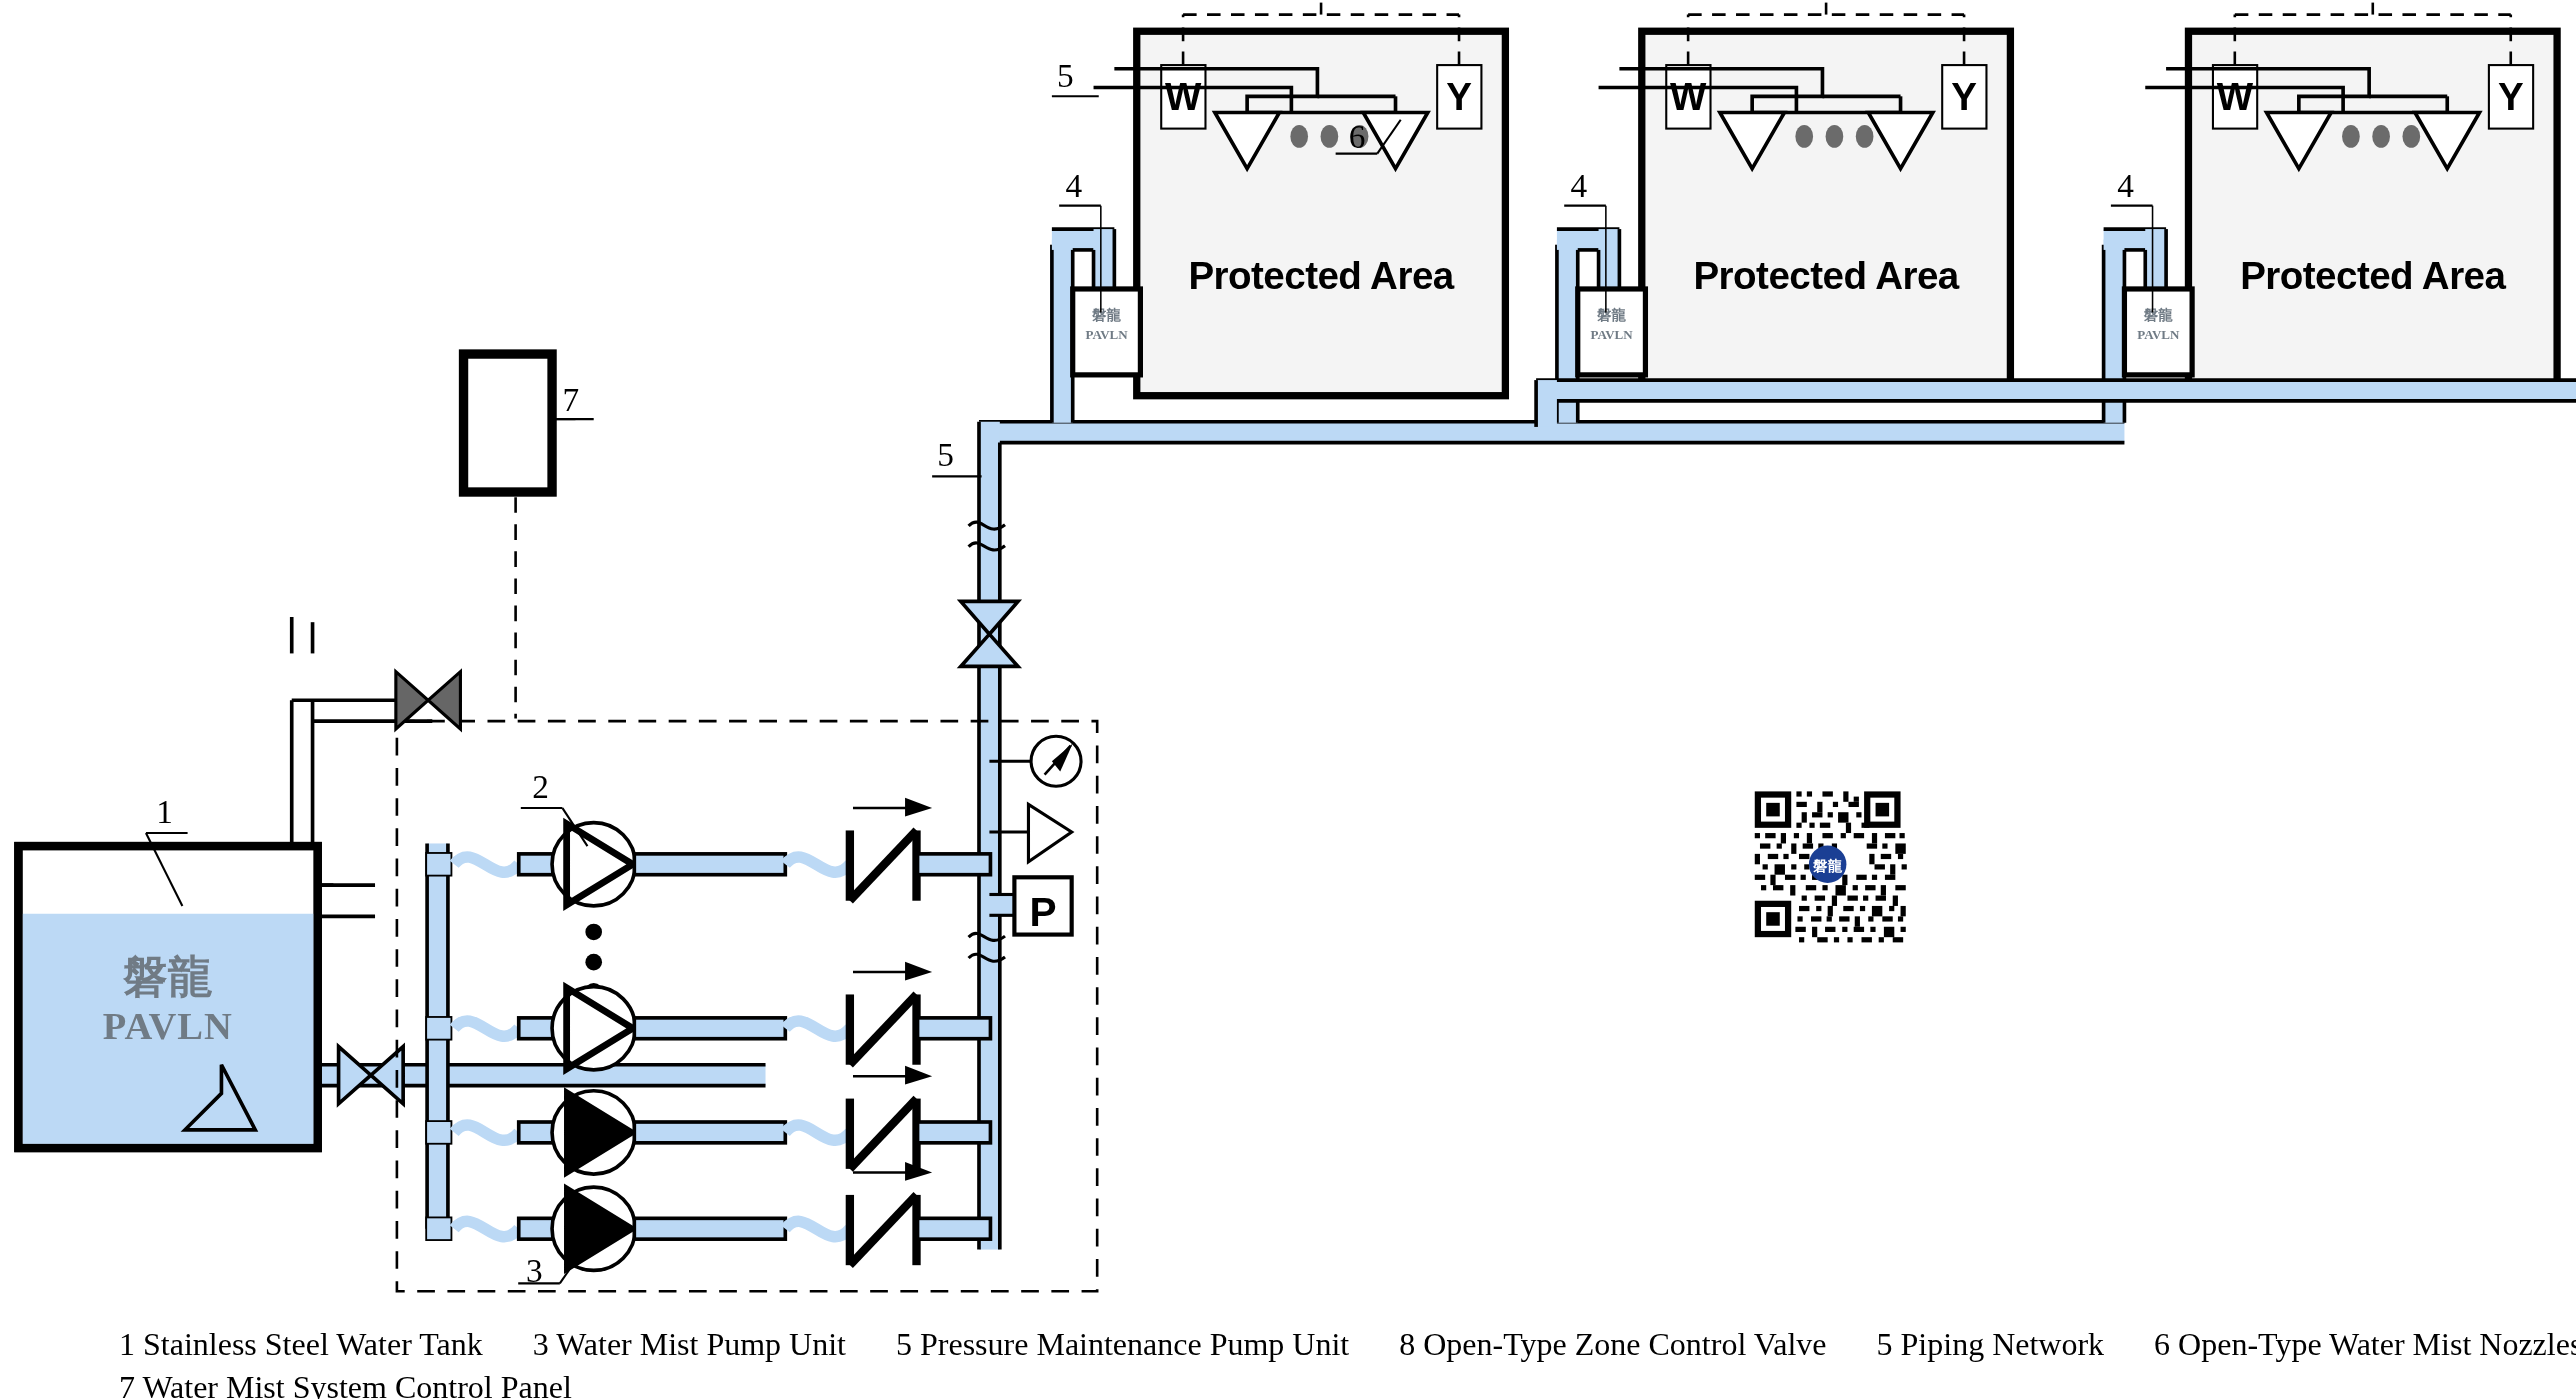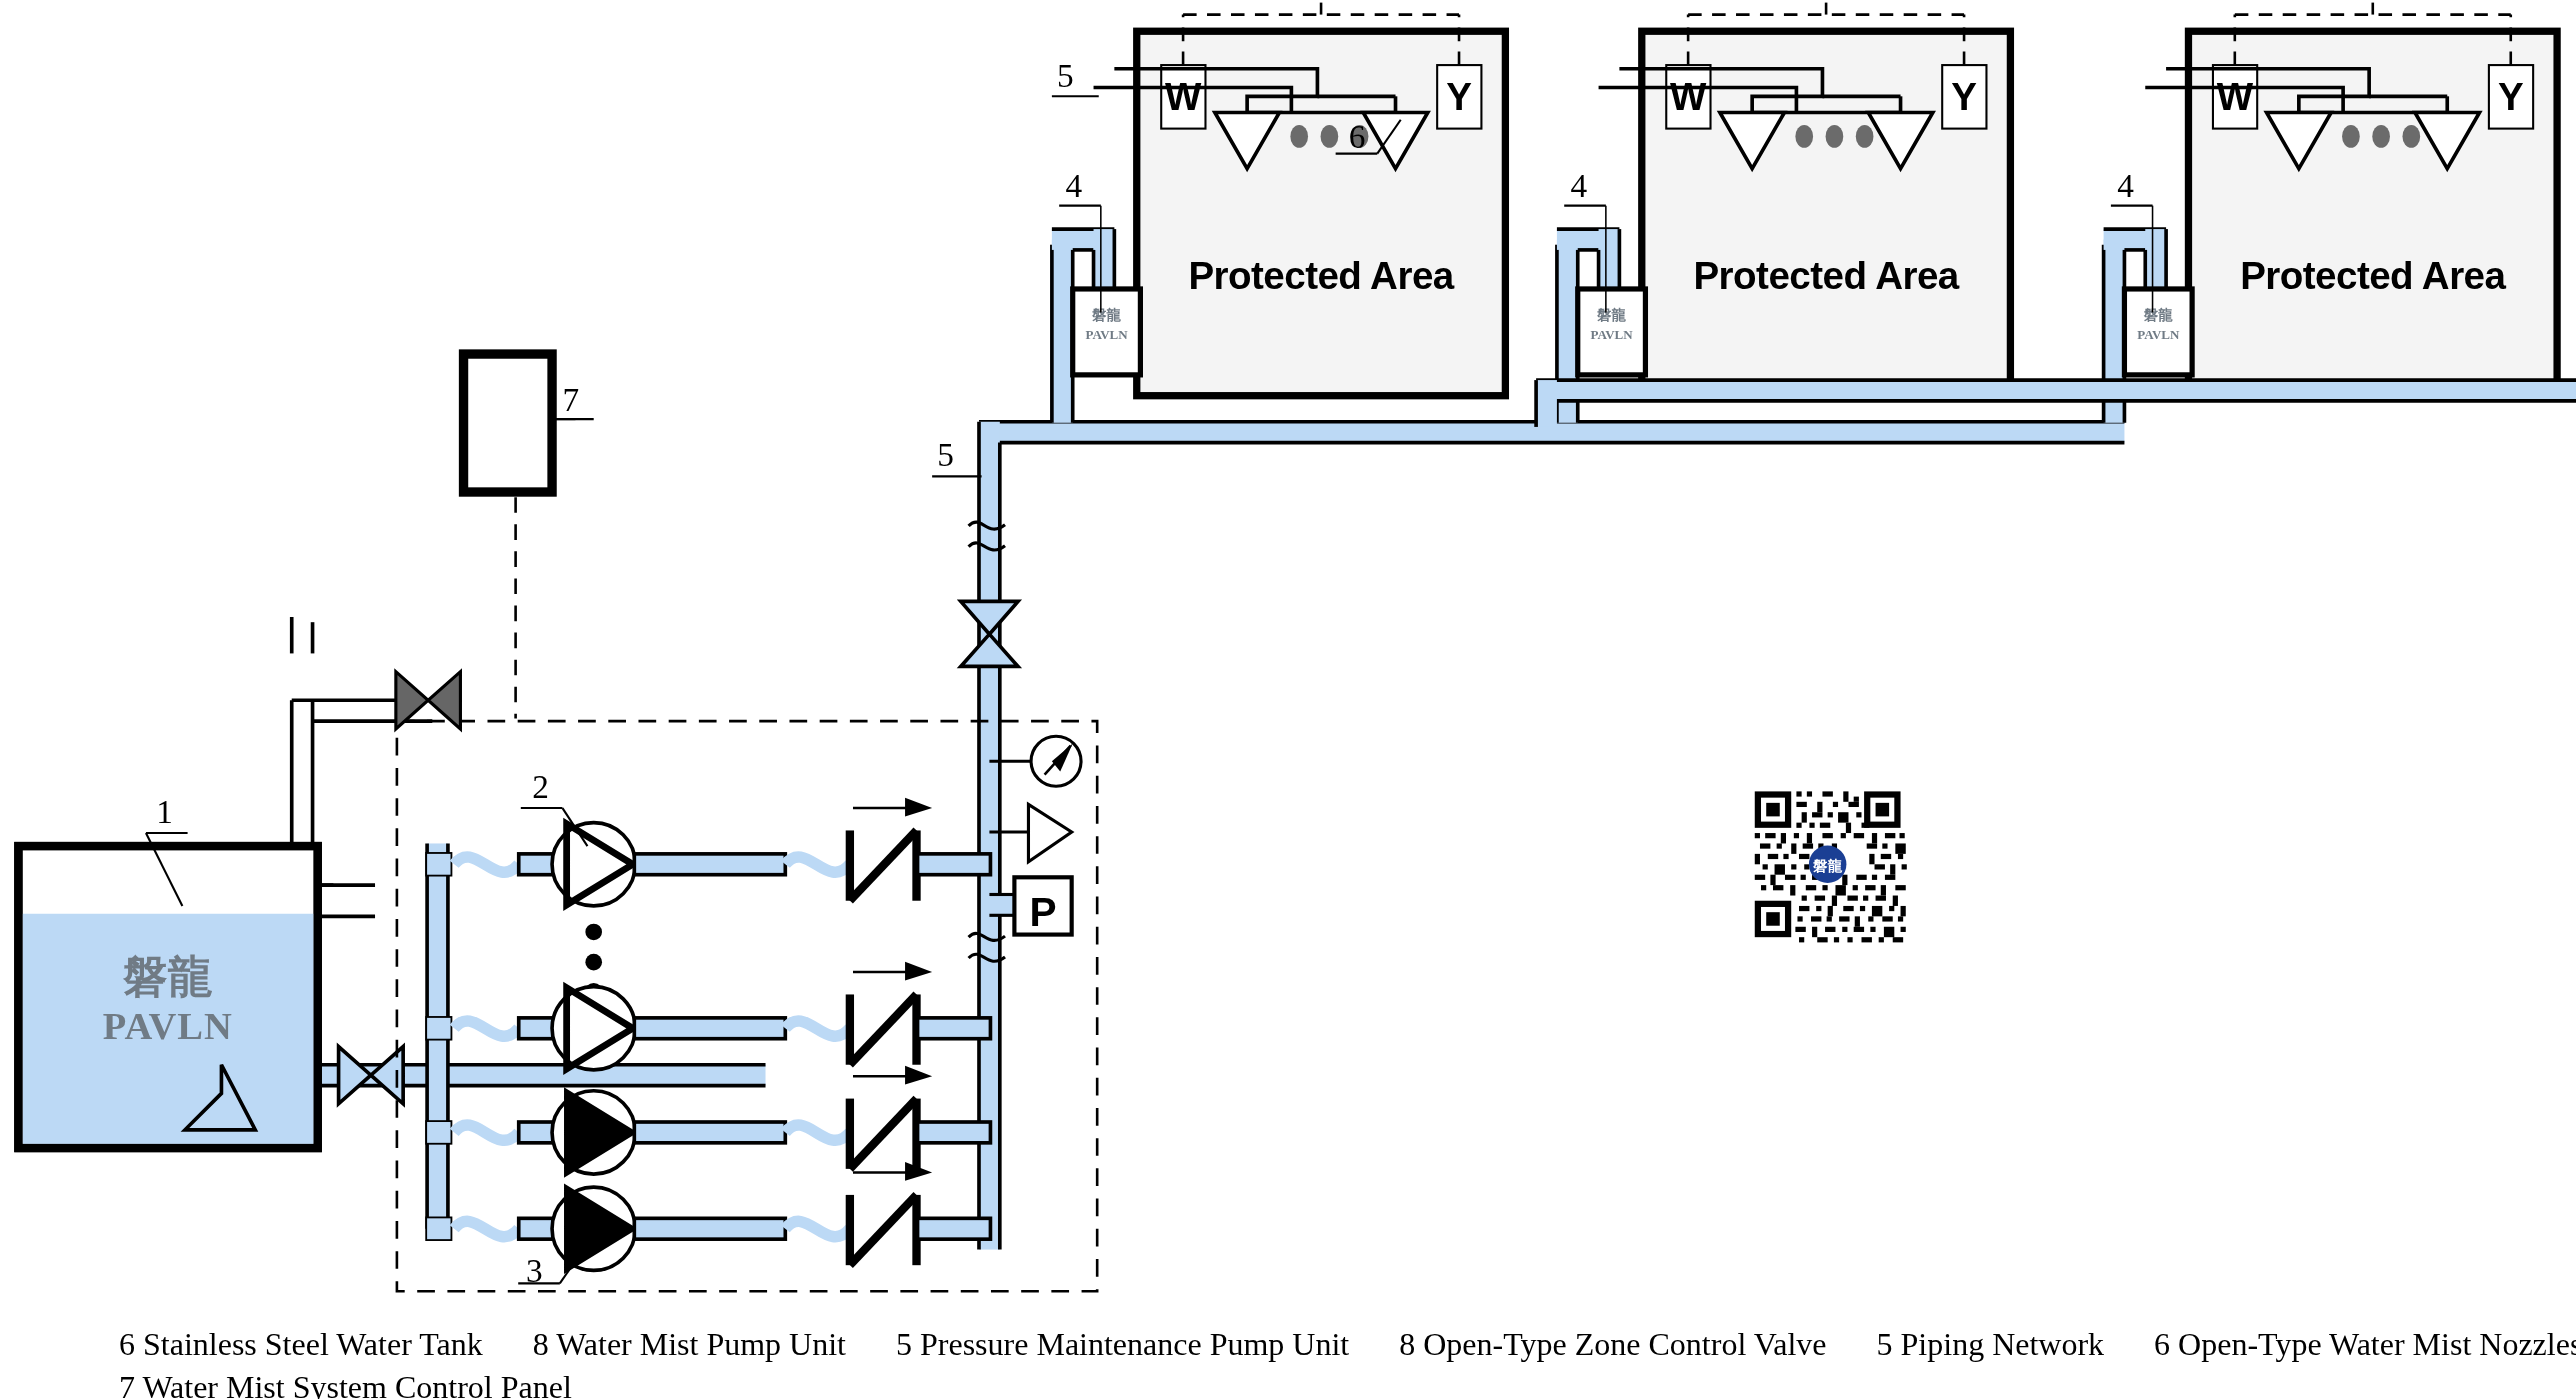--- a/index.html
+++ b/index.html
@@ -578,21 +578,21 @@
           <rect x="3635" y="1800" width="20" height="10"></rect>
     </g>
 
     <circle cx="3510" cy="1660" r="36" fill="#1b3f94"></circle>
     <text class="cjk" x="3510" y="1672" text-anchor="middle" font-size="28" font-weight="bold" fill="#ffffff">磐龍</text>
   </g>
 </svg>
 
 <div class="legend">
   <div class="row">
-    <span class="item">6 Stainless Steel Water Tank</span><span class="item">8 Water Mist Pump Unit</span><span class="item">5 Pressure Maintenance Pump Unit</span><span class="item">8 Open-Type Zone Control Valve</span><span class="item">5 Piping Network</span><span class="item">6 Open-Type Water Mist Nozzles</span>
+    <span class="item">1 Stainless Steel Water Tank</span><span class="item">3 Water Mist Pump Unit</span><span class="item">5 Pressure Maintenance Pump Unit</span><span class="item">8 Open-Type Zone Control Valve</span><span class="item">5 Piping Network</span><span class="item">6 Open-Type Water Mist Nozzles</span>
   </div>
   <div class="row">
     <span class="item">7 Water Mist System Control Panel</span>
   </div>
 </div>
 
 </div>
 
 
 </body></html>

